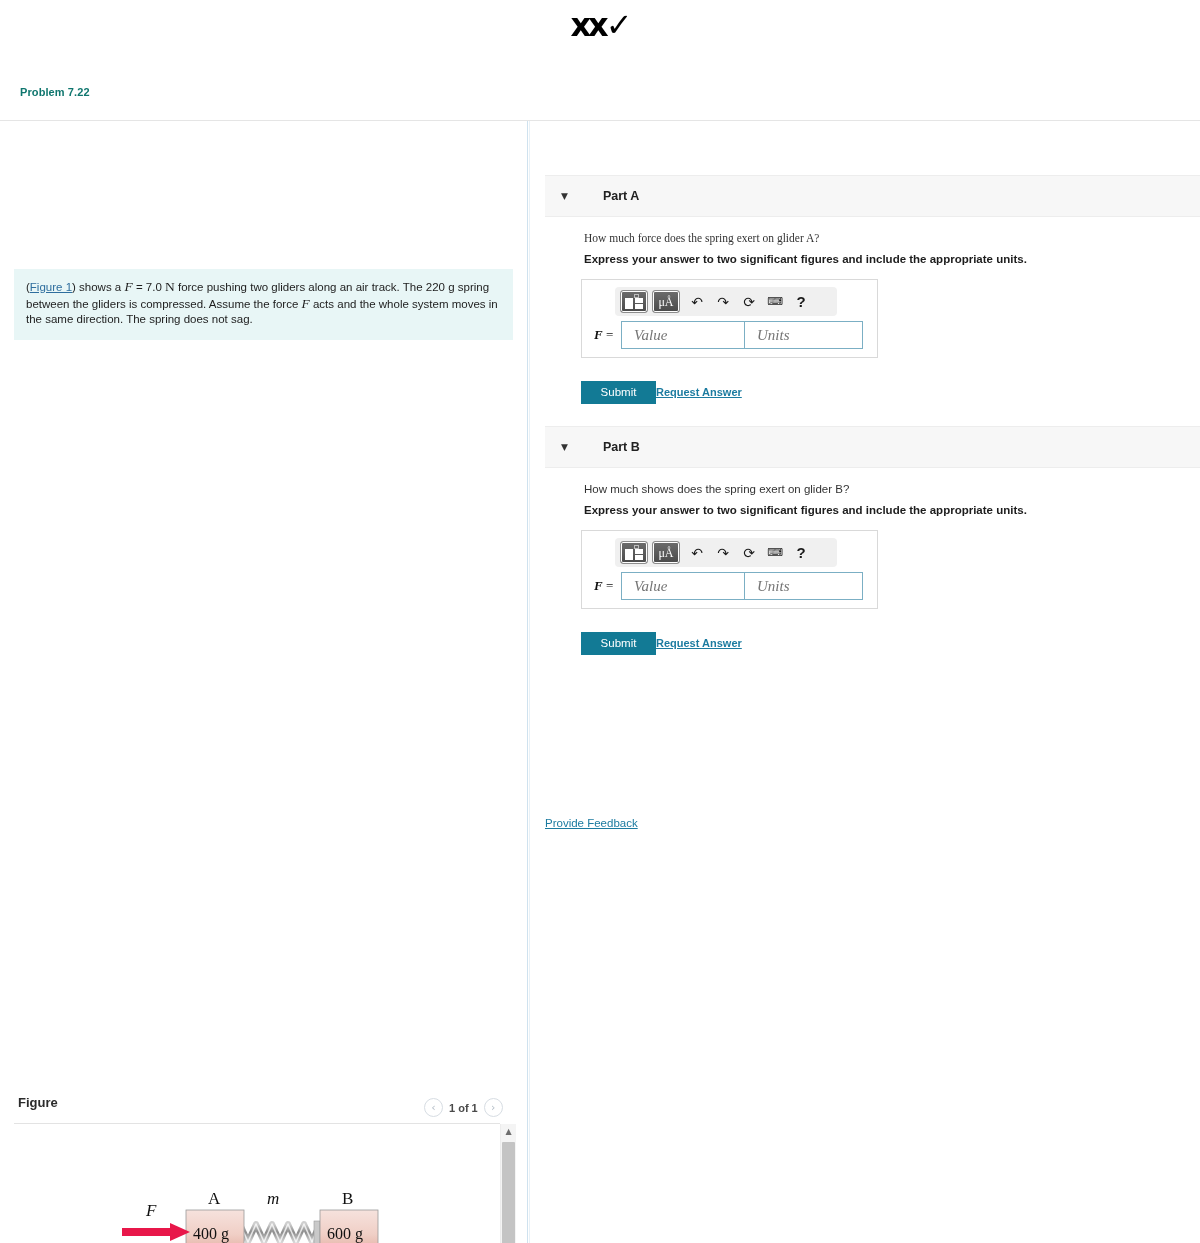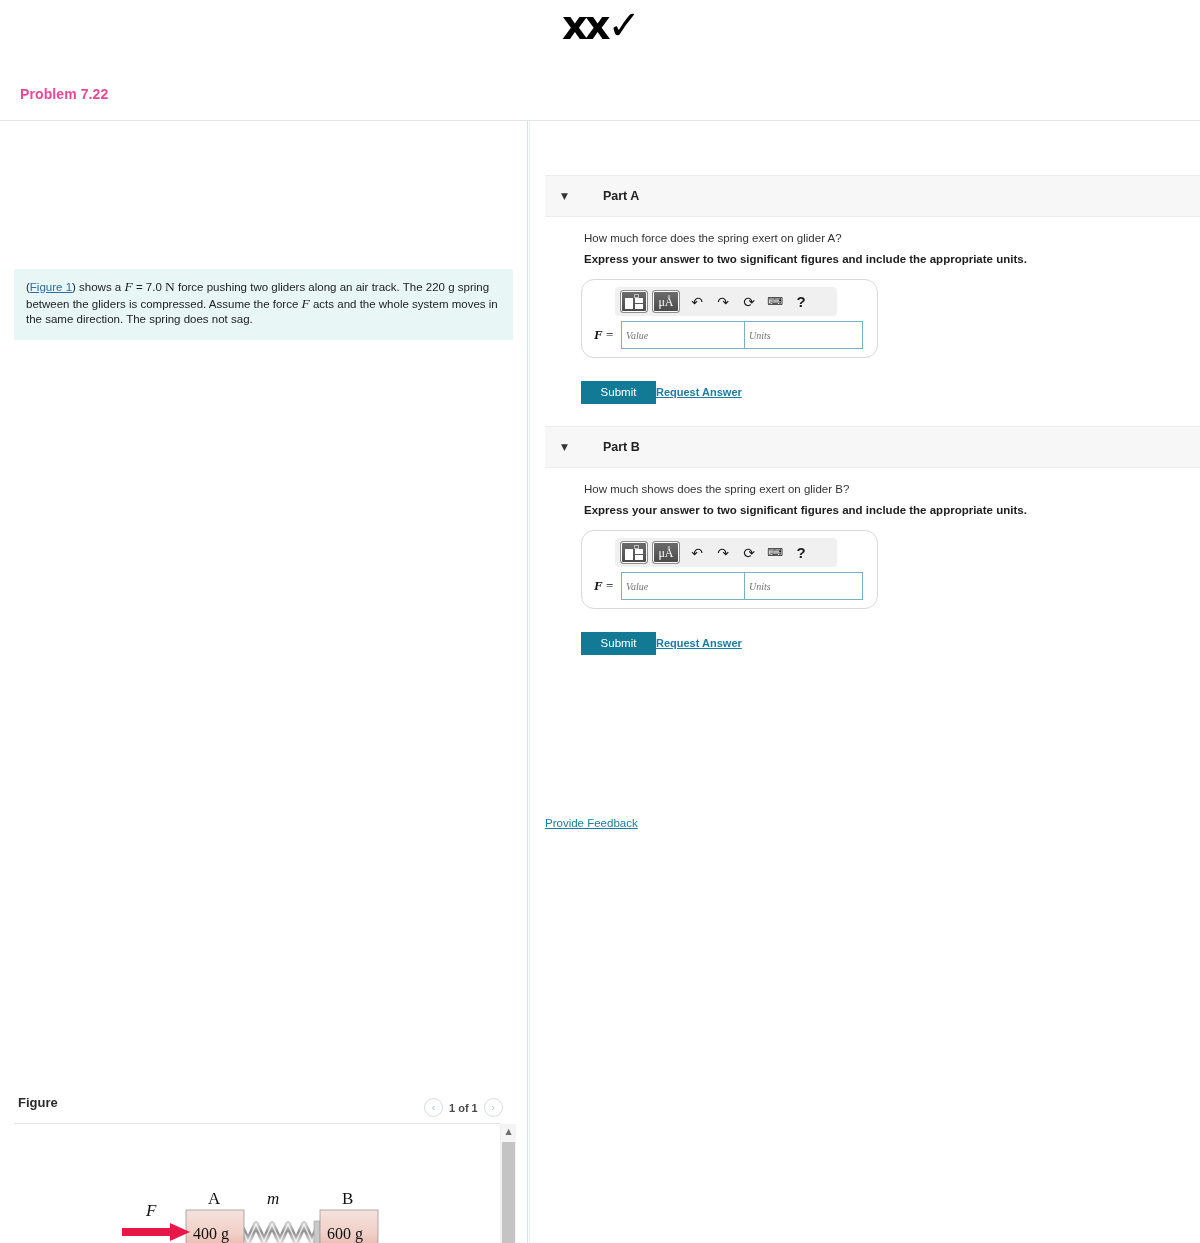--- a/index.html
+++ b/index.html
@@ -16,36 +16,36 @@
   }
 
   
   #grade-mark {
     position: absolute;
     top: 2px;
     left: 0;
     width: 1200px;
     text-align: center;
     font-family: "DejaVu Sans", sans-serif;
-    font-size: 40px;
+    font-size: 32px;
     font-weight: 900;
     letter-spacing: -3px;
     color: #000000;
     line-height: 46px;
     user-select: none;
   }
 
   
   #problem-title {
     position: absolute;
     top: 86px;
     left: 20px;
-    font-size: 14px;
+    font-size: 11px;
     font-weight: bold;
-    color: #ec4899;
+    color: #0f766e;
     letter-spacing: 0.1px;
   }
   #title-rule {
     position: absolute;
     top: 120px;
     left: 0;
     width: 1200px;
     height: 1px;
     background: #e5e5e5;
   }
@@ -230,21 +230,21 @@
     color: #1d1d1d;
   }
 
   
   .answer-box {
     position: absolute;
     left: 51px;
     width: 297px;
     height: 79px;
     border: 1px solid #d9d9d9;
-    border-radius: 13px;
+    border-radius: 0;
     background: #ffffff;
   }
   .ans-toolbar {
     position: absolute;
     top: 7px; left: 33px;
     width: 222px; height: 29px;
     background: #f0f0f0;
     border-radius: 4px;
     display: flex;
     align-items: center;
@@ -307,23 +307,23 @@
     font-size: 13px;
     color: #111;
   }
   .f-label em { font-style: italic; font-weight: bold; }
   .ans-input {
     height: 28px;
     border: 1px solid #7bafc4;
     background: #ffffff;
     font-family: "Liberation Serif", serif;
     font-style: italic;
-    font-size: 10px;
+    font-size: 15px;
     color: #9a9a9a;
-    padding: 0 4px;
+    padding: 0 12px;
     line-height: 26px;
   }
   .ans-input.value { width: 124px; }
   .ans-input.units { width: 118px; border-left: none; font-family: Liberation Serif, serif; }
 
   .submit-btn {
     position: absolute;
     left: 51px;
     width: 75px; height: 23px;
     background: #127a95;
@@ -444,21 +444,21 @@
 <div id="panel-divider"></div>
 <div id="panel-divider2"></div>
 
 <div id="right-panel">
 
   <div class="part-header" style="top:54px;">
     <span class="part-caret">▼</span>
     <span class="part-label">Part A</span>
   </div>
 
-  <div class="q-text" style="top:111px;">How much force does the spring exert on glider A?</div>
+  <div class="q-text" style="top:111px;font-family:Liberation Serif, serif;">How much force does the spring exert on glider A?</div>
   <div class="q-instr" style="top:132px;">Express your answer to two significant figures and include the appropriate units.</div>
 
   <div class="answer-box" style="top:158px;">
     <div class="ans-toolbar">
       <div class="tb-btn">
         <span class="tmpl-grid">
             <i class="a"></i>
             <i class="b"></i>
             <i class="c"></i>
             <i class="d"></i>

